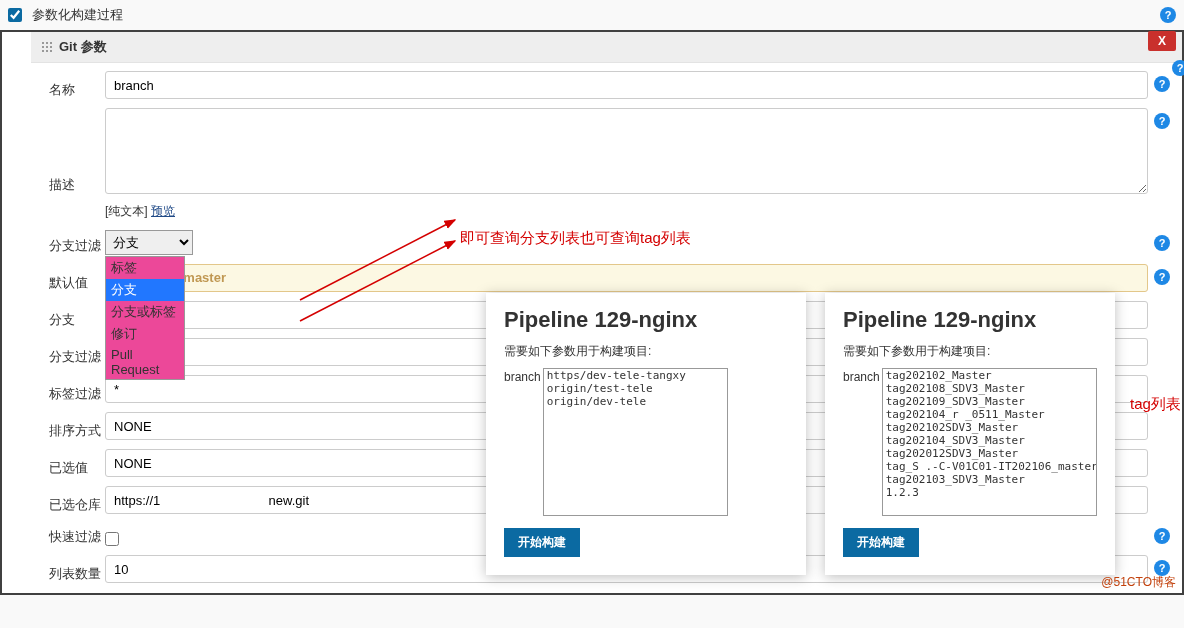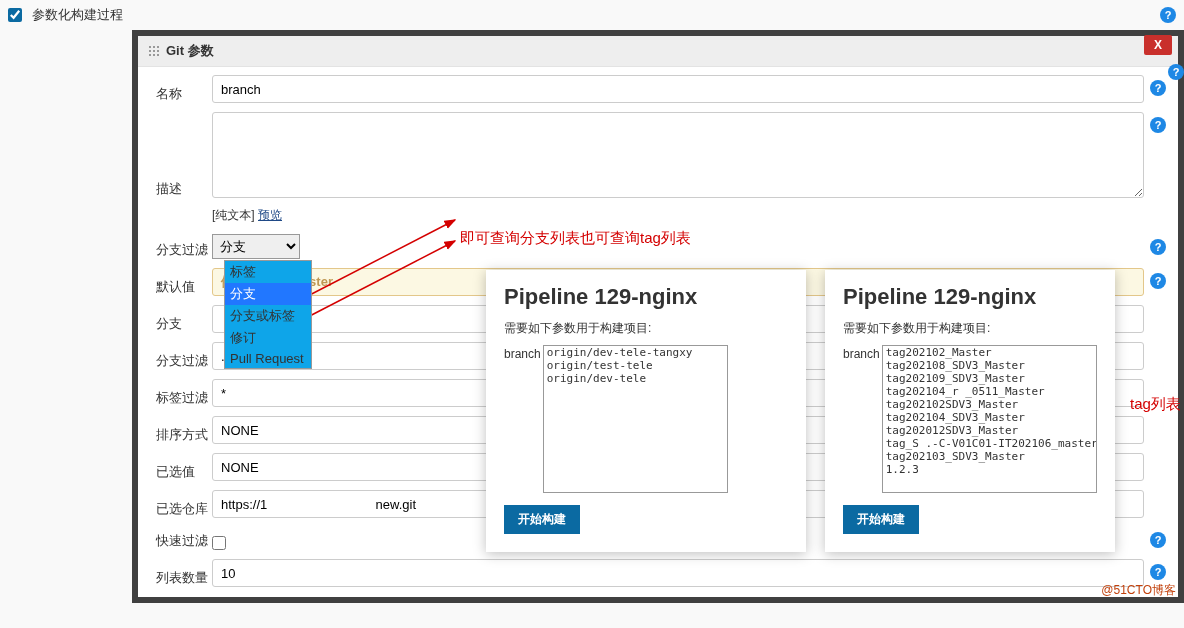--- a/index.html
+++ b/index.html
@@ -4,51 +4,51 @@
   <style>
     * { box-sizing: border-box; margin: 0; padding: 0; }
     body { font-family: Arial, "Microsoft YaHei", sans-serif; font-size: 13px; color: #333; background: #f9f9f9; width: 1184px; position: relative; }
     
     .top-bar { display: flex; align-items: center; padding: 6px 8px; justify-content: space-between; }
     .top-bar-left { display: flex; align-items: center; gap: 10px; }
     .top-checkbox { width: 14px; height: 14px; accent-color: #0b6aa2; }
     
     .help-icon { width: 16px; height: 16px; border-radius: 50%; background: #1e88e5; color: #fff; font-size: 11px; font-weight: bold; display: inline-flex; align-items: center; justify-content: center; cursor: pointer; flex-shrink: 0; }
     
-    .main-panel { margin-left: 132px; border: 6px solid #404040; background: #fff; position: relative; }
+    .main-panel { border: 2px solid #404040; background: #fff; position: relative; padding-left: 29px; }
     .panel-header { background: #eee; padding: 6px 10px; font-weight: bold; display: flex; align-items: center; gap: 6px; border-bottom: 1px solid #e3e3e3; position: relative; }
     .drag-handle { width: 12px; height: 12px; background-image: radial-gradient(#999 1px, transparent 1px); background-size: 4px 4px; }
     .close-x { position: absolute; right: 6px; top: -1px; background: #c9302c; color: #fff; font-weight: bold; font-size: 12px; padding: 3px 10px; border-radius: 2px; cursor: pointer; }
     
     .form-body { padding: 8px 18px; }
     .form-row { display: flex; align-items: flex-end; margin-bottom: 9px; position: relative; }
     .form-label { width: 56px; flex-shrink: 0; padding-top: 5px; font-size: 13px; }
     .form-input { flex: 1; height: 28px; border: 1px solid #ccc; border-radius: 3px; padding: 2px 8px; font-size: 13px; margin-right: 16px; }
     .form-textarea { flex: 1; height: 86px; border: 1px solid #ccc; border-radius: 3px; padding: 4px 8px; font-size: 13px; resize: both; margin-right: 16px; }
     .row-help { position: absolute; right: -6px; top: 5px; }
     
     .plain-text-row { padding-left: 56px; font-size: 12px; margin-bottom: 10px; }
     .plain-text-row a { color: #204a87; text-decoration: underline; }
     
     .form-select { height: 25px; border: 1px solid #999; padding: 1px 3px; font-size: 13px; width: 88px; }
     
-    .dropdown-open { position: absolute; left: 68px; top: 26px; background: #0ea5e9; border: 1px solid #999; width: 88px; z-index: 50; }
+    .dropdown-open { position: absolute; left: 56px; top: 26px; background: #ec4899; border: 1px solid #999; width: 80px; z-index: 50; }
     .dropdown-open div { padding: 2px 5px; font-size: 13px; cursor: pointer; }
     .dropdown-open div.selected { background: #2177ff; color: #fff; }
     
     .placeholder-text { color: #c09853; font-weight: bold; font-size: 13px; }
     .default-input { flex: 1; height: 28px; border: 1px solid #e3c78a; background: #fcf8e3; border-radius: 3px; padding: 2px 8px; margin-right: 16px; display:flex; align-items:center; }
     
     .small-checkbox { width: 14px; height: 14px; margin-top: 6px; }
     
     
     .annotation-text { position: absolute; color: #d40000; font-size: 15px; font-weight: normal; z-index: 40; }
     .arrow-svg { position: absolute; z-index: 45; pointer-events: none; }
     
-    .popup-card { position: absolute; background: #fff; box-shadow: 0 2px 12px rgba(0,0,0,.25); padding: 14px 18px 18px; z-index: 60; }
+    .popup-card { position: absolute; background: #fff; box-shadow: 0 2px 12px rgba(0,0,0,.25); padding: 14px 18px 18px; z-index: 60; margin-top: 23px; }
     .popup-title { font-size: 22px; font-weight: bold; margin-bottom: 10px; }
     .popup-sub { font-size: 12px; margin-bottom: 8px; }
     .popup-row { display: flex; align-items: flex-start; gap: 2px; }
     .popup-label { font-size: 12px; padding-top: 2px; }
     .popup-list { border: 1px solid #999; width: 185px; height: 148px; overflow-y: scroll; font-family: monospace; font-size: 11px; }
     .popup-list div { padding: 0px 3px; white-space: nowrap; }
     .popup-button { margin-top: 12px; background: #0b6aa2; color: #fff; border: none; padding: 6px 14px; font-size: 12px; font-weight: bold; cursor: pointer; }
     
     .watermark { position: absolute; right: 8px; bottom: 4px; color: #c2410c; font-size: 12px; z-index: 100; }
   </style>
@@ -177,21 +177,21 @@
     </defs>
   <line x1="5" y1="85" x2="160" y2="5" stroke="#d40000" stroke-width="1.5" marker-end="url(#ah2)"></line>
 </svg>
 
 <div class="popup-card" style="left:486px; top:270px; width:320px;">
   <div class="popup-title">Pipeline 129-nginx</div>
   <div class="popup-sub">需要如下参数用于构建项目:</div>
   <div class="popup-row">
     <div class="popup-label">branch</div>
     <div class="popup-list">
-      <div>origin/dev-tele-tangxy</div>
+      <div>https/dev-tele-tangxy</div>
       <div>origin/test-tele</div>
       <div>origin/dev-tele</div>
     </div>
   </div>
   <button class="popup-button">开始构建</button>
 </div>
 
 <div class="popup-card" style="left:825px; top:270px; width:290px;">
   <div class="popup-title">Pipeline 129-nginx</div>
   <div class="popup-sub">需要如下参数用于构建项目:</div>

